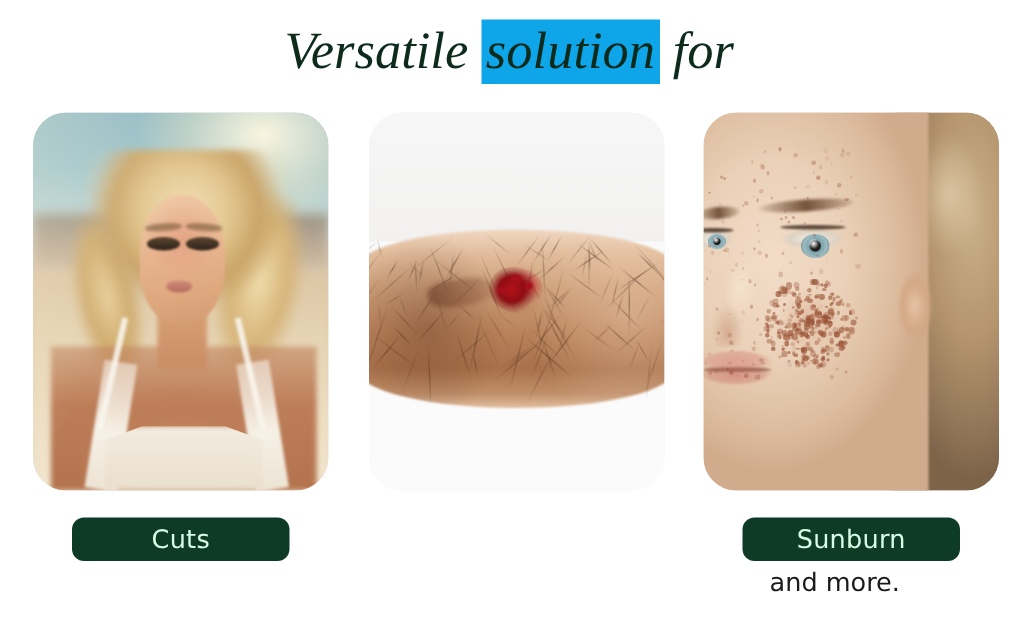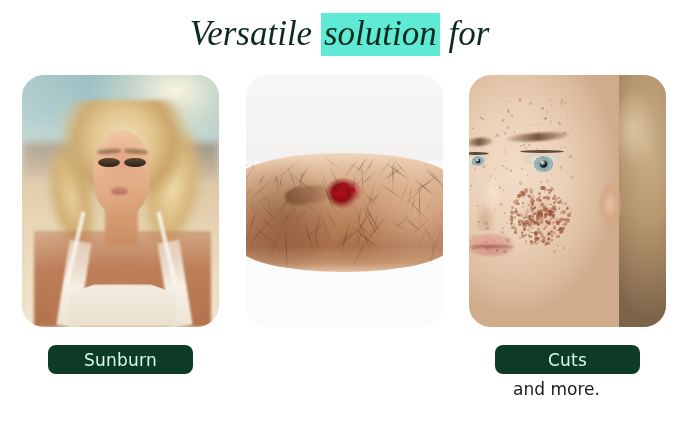--- a/index.html
+++ b/index.html
@@ -19,21 +19,21 @@
     font-family:"Liberation Serif", serif;
     font-style:italic;
     font-size:35px;
     line-height:44px;
     color:#0d2b1c;
     white-space:nowrap;
   }
   .headline .hl-word { display:inline; }
   .headline .hl-mark {
     display:inline;
-    background:#5eead4;
+    background:#0ea5e9;
     padding:1px 3px 3px 3px;
     box-decoration-break:clone;
     -webkit-box-decoration-break:clone;
   }
 
   
   .cards {
     position:absolute;
     top:75px; left:22px;
     width:644px; height:252px;
@@ -926,20 +926,20 @@
           <span class="freck" style="left: 11.3326%; top: 69.3251%; width: 0.588264%; height: 0.500025%; opacity: 0.428069;"></span>
           <span class="freck" style="left: 16.5897%; top: 21.7988%; width: 0.836134%; height: 0.710714%; opacity: 0.158218;"></span>
         </div>
     </div>
   </div>
 
 </div>
 
 <div class="labels">
   <div class="label-slot">
+    <div class="label">Cuts</div>
+  </div>
+  <div class="label-slot">
     <div class="label">Sunburn</div>
   </div>
-  <div class="label-slot">
-    <div class="label">Cuts</div>
-  </div>
 </div>
 
 <div class="andmore">and more.</div>
 
 </body></html>

